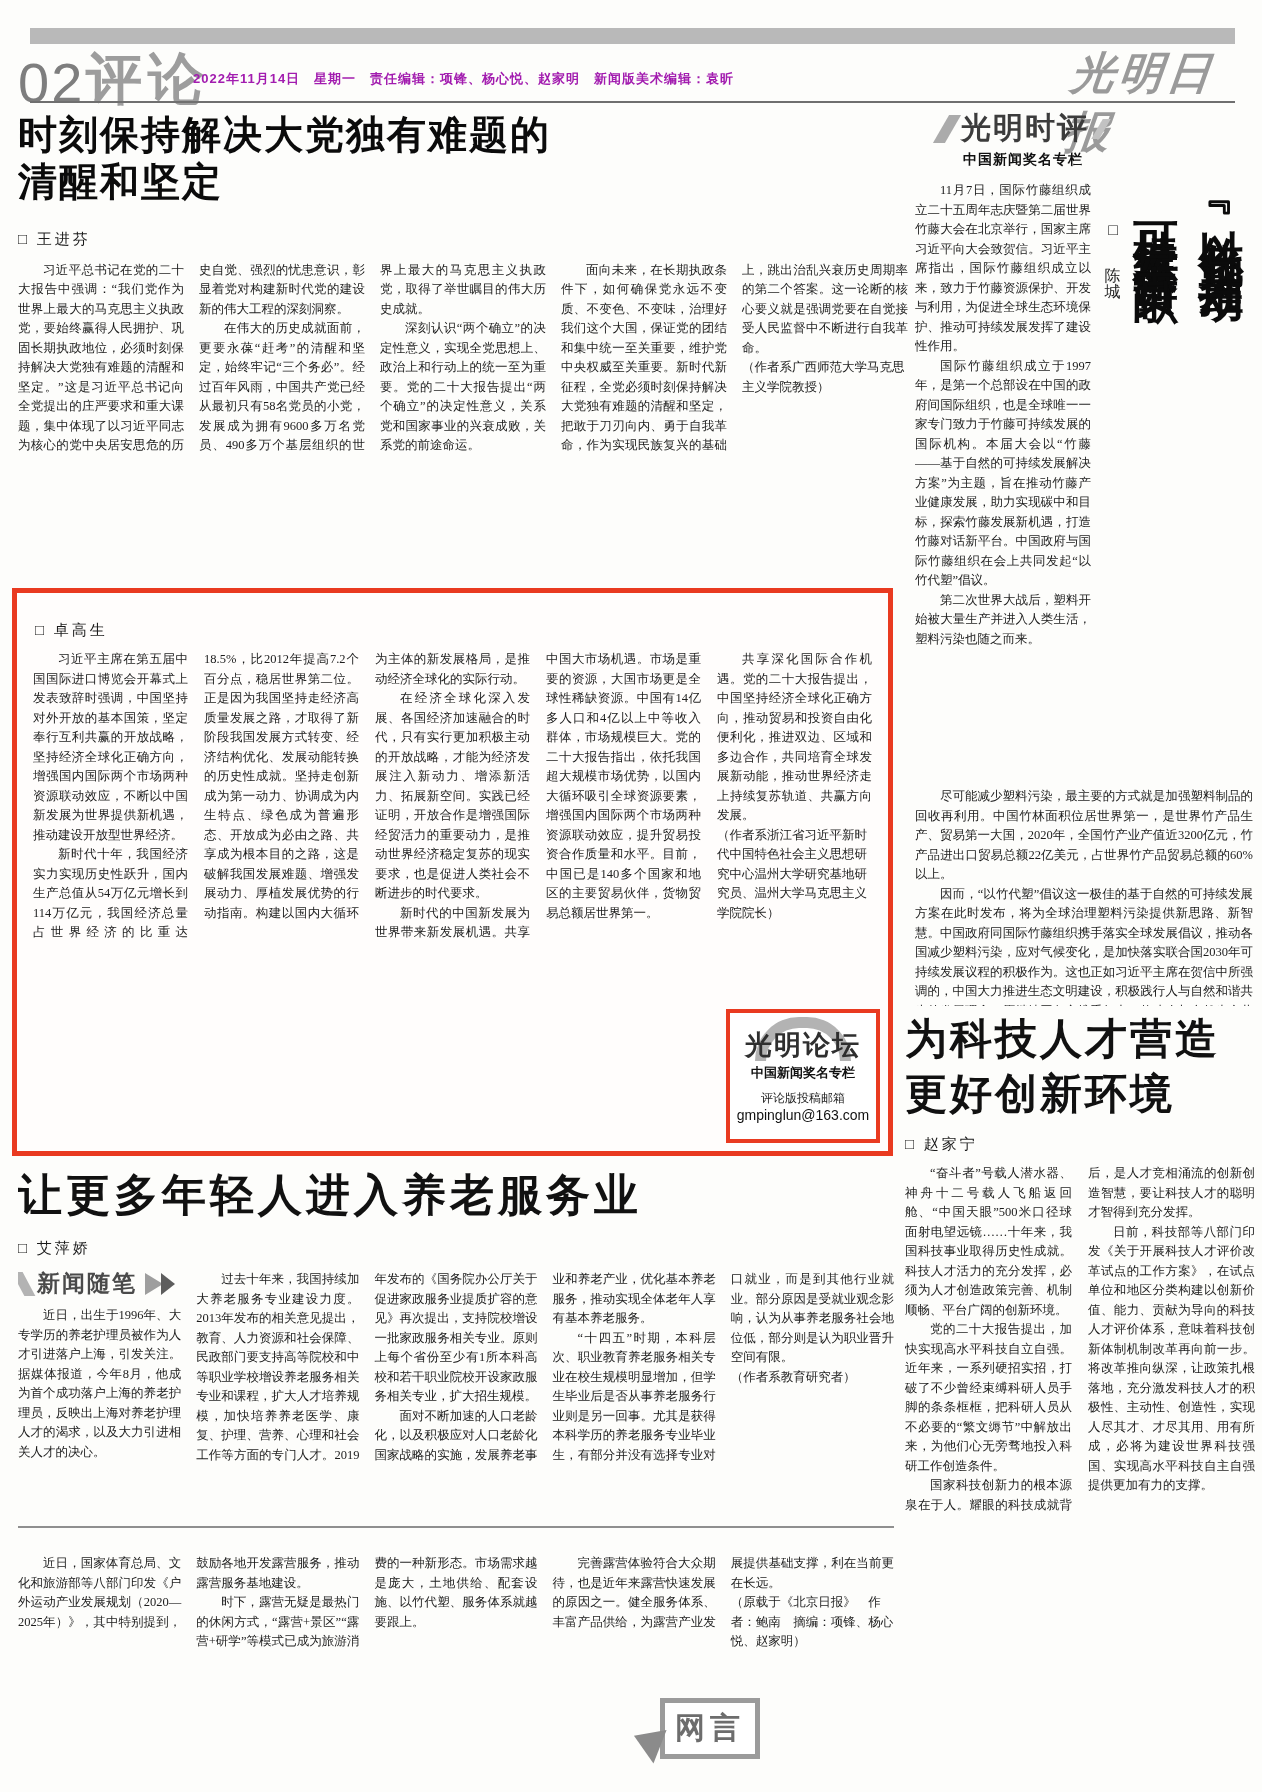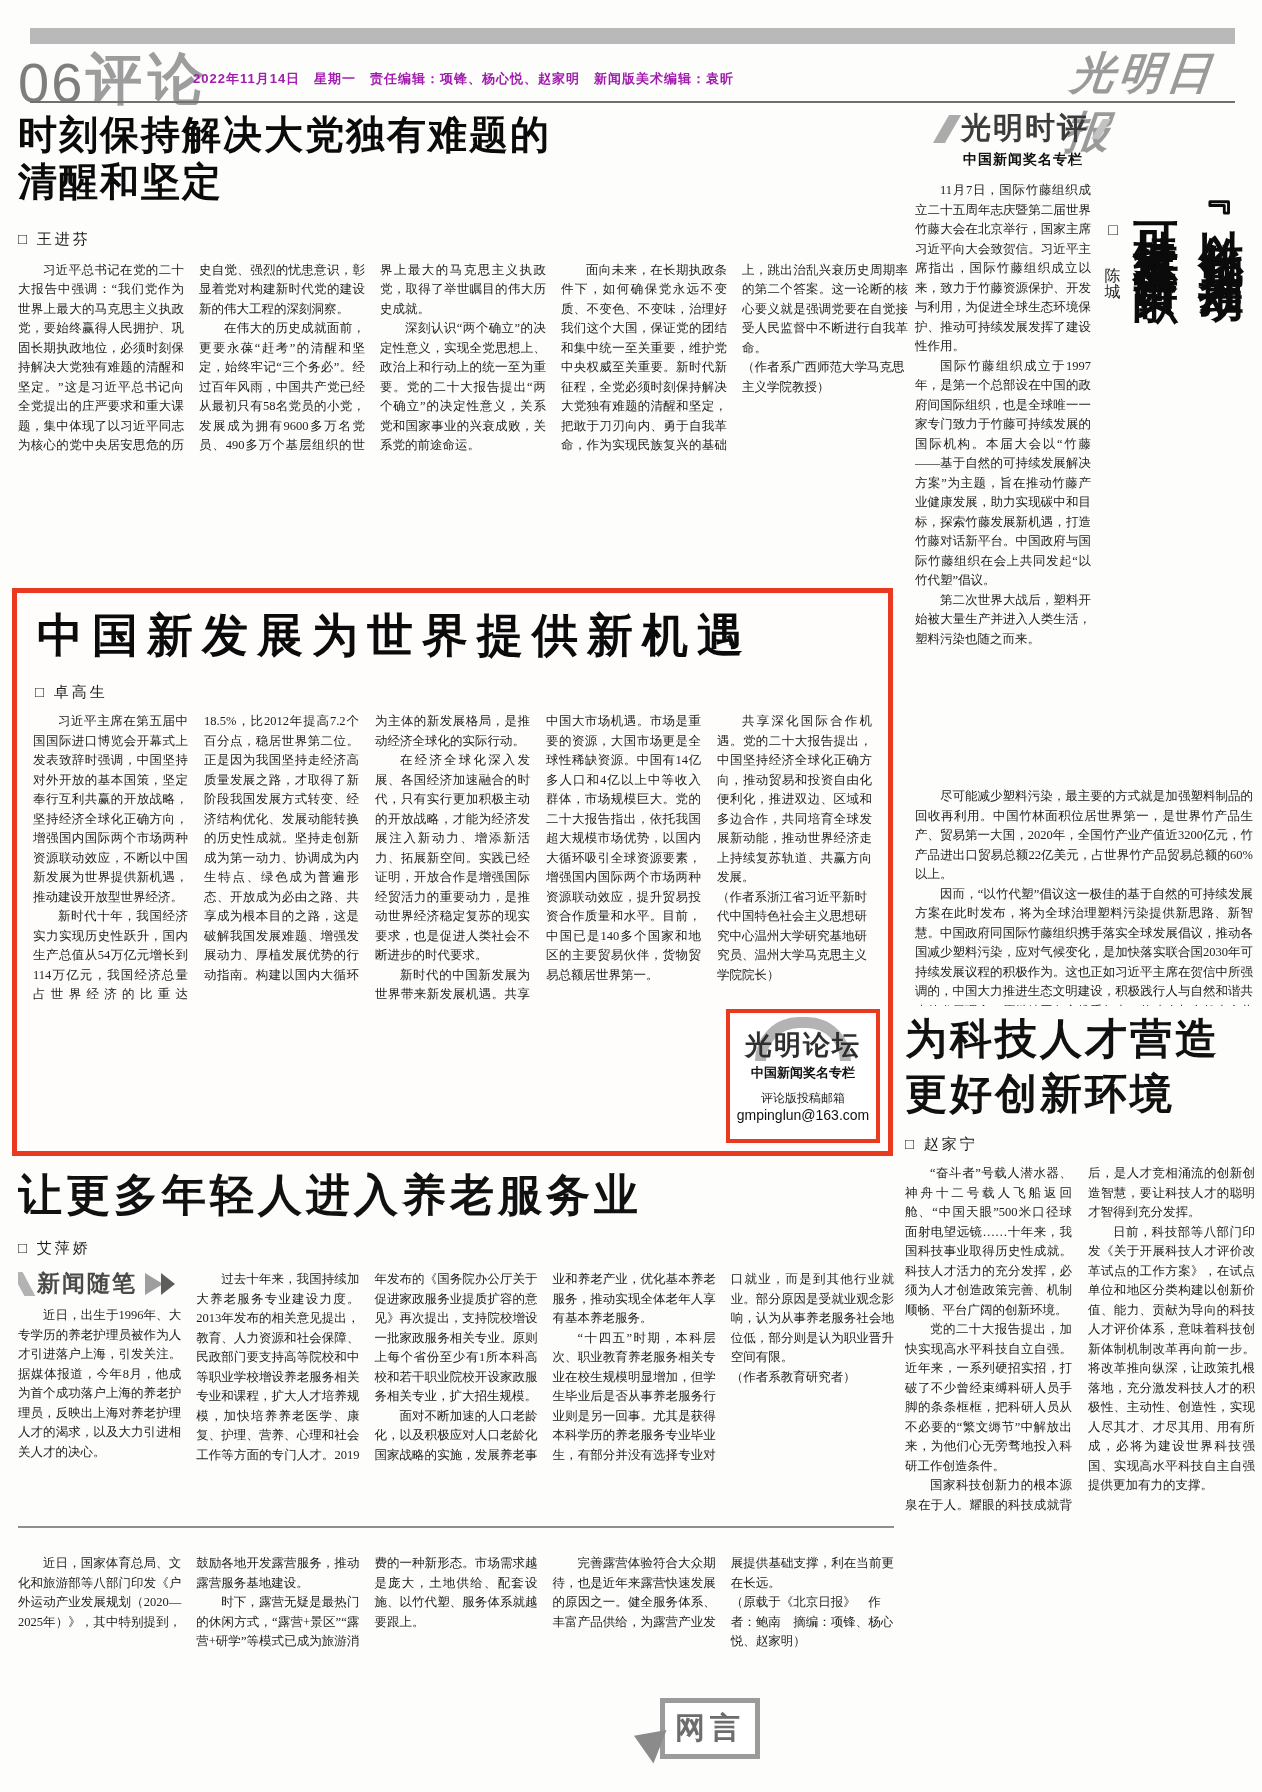--- a/index.html
+++ b/index.html
@@ -92,21 +92,21 @@
   #badge-wangyan .cursor { position:absolute; left:-24px; bottom:-4px; width:0; height:0;
     border-left:30px solid #8b8b8b; border-top:14px solid transparent; border-bottom:20px solid transparent;
     transform:rotate(-35deg); }
 </style>
 </head>
 <body>
 
 <div id="page">
 
   <div class="top-strip"></div>
-  <div class="page-num">06</div>
+  <div class="page-num">02</div>
   <div class="section-name">评论</div>
   <div class="date-line">2022年11月14日　星期一　责任编辑：项锋、杨心悦、赵家明　新闻版美术编辑：袁昕</div>
   <div class="masthead">光明日报</div>
   <div class="head-rule"></div>
 
   <div id="article-main">
     <h1>
       <span>时刻保持解决大党独有难题的</span><br>
       <span>清醒和坚定</span>
     </h1>
@@ -149,21 +149,20 @@
     </div>
     <div class="bamboo-cont body-text">
       <div>
           <p>尽可能减少塑料污染，最主要的方式就是加强塑料制品的回收再利用。中国竹林面积位居世界第一，是世界竹产品生产、贸易第一大国，2020年，全国竹产业产值近3200亿元，竹产品进出口贸易总额22亿美元，占世界竹产品贸易总额的60%以上。</p>
           <p>因而，“以竹代塑”倡议这一极佳的基于自然的可持续发展方案在此时发布，将为全球治理塑料污染提供新思路、新智慧。中国政府同国际竹藤组织携手落实全球发展倡议，推动各国减少塑料污染，应对气候变化，是加快落实联合国2030年可持续发展议程的积极作为。这也正如习近平主席在贺信中所强调的，中国大力推进生态文明建设，积极践行人与自然和谐共生的发展理念，愿继续同各方携手努力，构建人与自然生命共同体，共同为子孙后代建设一个清洁美丽家园。</p>
         </div>
     </div>
   </div>
 
   <div id="article-highlight">
-    <h2>中国新发展为世界提供新机遇</h2>
     <span class="byline">□  卓高生</span>
     <div class="body-text">
       <div>
           <p>习近平主席在第五届中国国际进口博览会开幕式上发表致辞时强调，中国坚持对外开放的基本国策，坚定奉行互利共赢的开放战略，坚持经济全球化正确方向，增强国内国际两个市场两种资源联动效应，不断以中国新发展为世界提供新机遇，推动建设开放型世界经济。</p>
           <p>新时代十年，我国经济实力实现历史性跃升，国内生产总值从54万亿元增长到114万亿元，我国经济总量占世界经济的比重达18.5%，比2012年提高7.2个百分点，稳居世界第二位。正是因为我国坚持走经济高质量发展之路，才取得了新阶段我国发展方式转变、经济结构优化、发展动能转换的历史性成就。坚持走创新成为第一动力、协调成为内生特点、绿色成为普遍形态、开放成为必由之路、共享成为根本目的之路，这是破解我国发展难题、增强发展动力、厚植发展优势的行动指南。构建以国内大循环为主体的新发展格局，是推动经济全球化的实际行动。</p>
           <p>在经济全球化深入发展、各国经济加速融合的时代，只有实行更加积极主动的开放战略，才能为经济发展注入新动力、增添新活力、拓展新空间。实践已经证明，开放合作是增强国际经贸活力的重要动力，是推动世界经济稳定复苏的现实要求，也是促进人类社会不断进步的时代要求。</p>
           <p>新时代的中国新发展为世界带来新发展机遇。共享中国大市场机遇。市场是重要的资源，大国市场更是全球性稀缺资源。中国有14亿多人口和4亿以上中等收入群体，市场规模巨大。党的二十大报告指出，依托我国超大规模市场优势，以国内大循环吸引全球资源要素，增强国内国际两个市场两种资源联动效应，提升贸易投资合作质量和水平。目前，中国已是140多个国家和地区的主要贸易伙伴，货物贸易总额居世界第一。</p>
           <p>共享深化国际合作机遇。党的二十大报告提出，中国坚持经济全球化正确方向，推动贸易和投资自由化便利化，推进双边、区域和多边合作，共同培育全球发展新动能，推动世界经济走上持续复苏轨道、共赢方向发展。</p>
         </div>
       <p class="attribution">（作者系浙江省习近平新时代中国特色社会主义思想研究中心温州大学研究基地研究员、温州大学马克思主义学院院长）</p>

